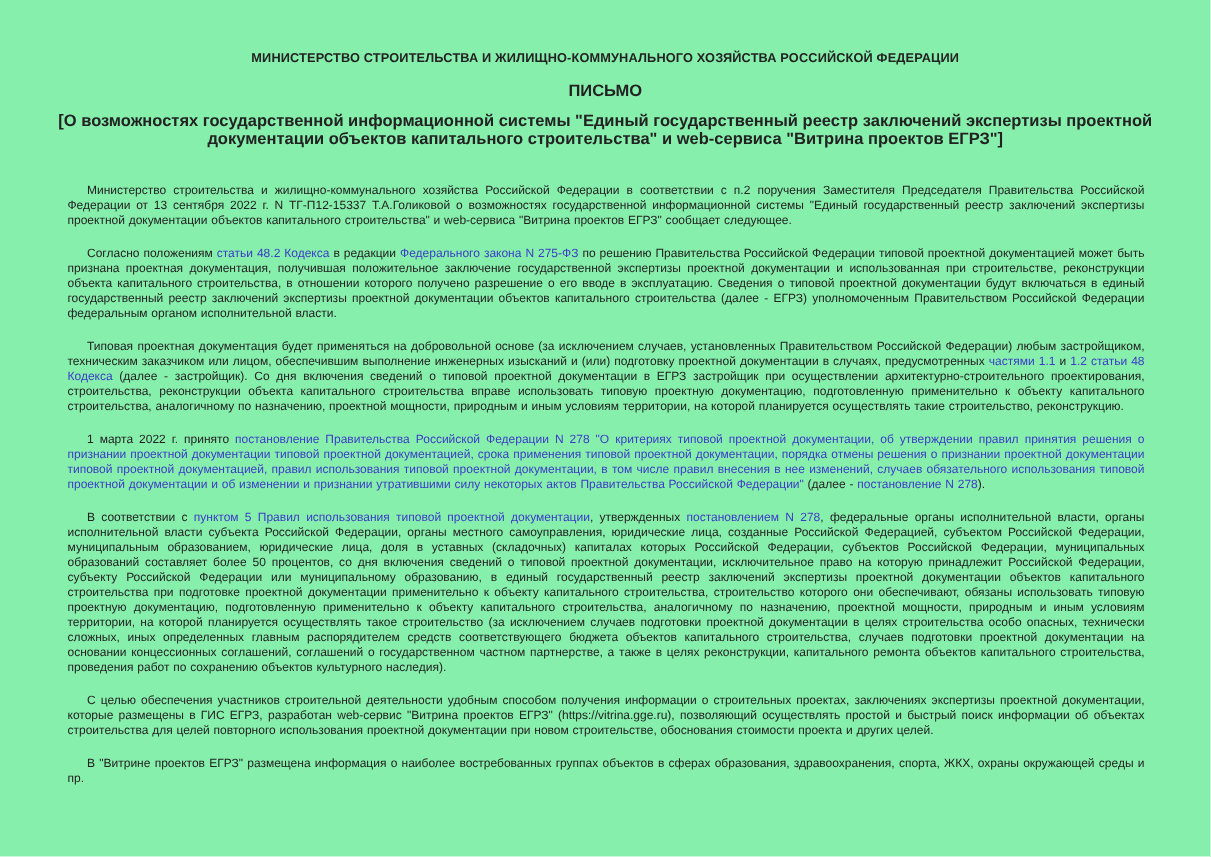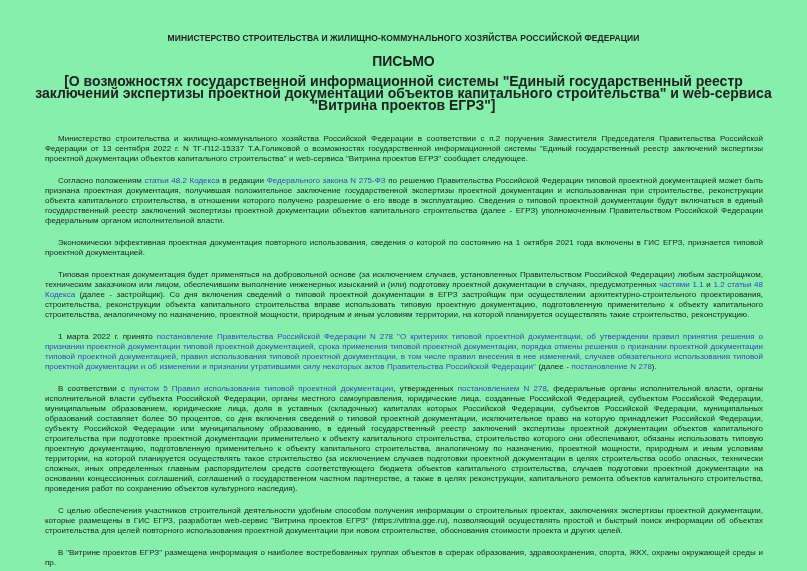--- a/index.html
+++ b/index.html
@@ -17,31 +17,31 @@
     text-align: center;
     font-weight: bold;
   }
   .doc-title {
     font-size: 8.5px;
     line-height: 10px;
     letter-spacing: 0.1px;
     margin-bottom: 13px;
   }
   .doc-type {
-    font-size: 14px;
+    font-size: 11px;
     line-height: 10px;
     margin-bottom: 9px;
   }
   .doc-date {
     font-size: 8.5px;
     line-height: 10px;
     margin-bottom: 18px;
   }
   .doc-subject {
-    font-size: 14px;
+    font-size: 11px;
     line-height: 12px;
     max-width: 738px;
     margin: 0 auto 23px auto;
   }
   .doc-body {
     padding: 0 44px 0 45px;
   }
   .doc-body p {
     font-size: 8px;
     line-height: 10px;
@@ -59,20 +59,19 @@
 
 <div class="page">
   <div class="doc-header">
     <div class="doc-title">МИНИСТЕРСТВО СТРОИТЕЛЬСТВА И ЖИЛИЩНО-КОММУНАЛЬНОГО ХОЗЯЙСТВА РОССИЙСКОЙ ФЕДЕРАЦИИ</div>
     <div class="doc-type">ПИСЬМО</div>
     <div class="doc-subject">[О возможностях государственной информационной системы "Единый государственный реестр заключений экспертизы проектной документации объектов капитального строительства" и web-сервиса "Витрина проектов ЕГРЗ"]</div>
   </div>
   <div class="doc-body">
     <p><span class="seg-n">Министерство строительства и жилищно-коммунального хозяйства Российской Федерации в соответствии с п.2 поручения Заместителя Председателя Правительства Российской Федерации от 13 сентября 2022 г. N ТГ-П12-15337 Т.А.Голиковой о возможностях государственной информационной системы "Единый государственный реестр заключений экспертизы проектной документации объектов капитального строительства" и web-сервиса "Витрина проектов ЕГРЗ" </span><span class="seg-b">сообщает следующее.</span></p>
     <p><span class="seg-n">Согласно положениям </span><span class="seg-l">статьи 48.2 Кодекса</span><span class="seg-n"> в редакции </span><span class="seg-l">Федерального закона N 275-ФЗ</span><span class="seg-n"> по решению Правительства Российской Федерации типовой проектной документацией может быть признана проектная документация, получившая положительное заключение государственной экспертизы проектной документации и использованная при строительстве, реконструкции объекта капитального строительства, в отношении которого получено разрешение о его вводе в эксплуатацию. Сведения о типовой проектной документации будут включаться в единый государственный реестр заключений экспертизы проектной документации объектов капитального строительства (далее - ЕГРЗ) уполномоченным Правительством Российской Федерации федеральным органом исполнительной власти.</span></p>
-    <p><span class="seg-n">Экономически эффективная проектная документация повторного использования, сведения о которой по состоянию на 1 октября 2021 года включены в ГИС ЕГРЗ, признается типовой проектной документацией.</span></p>
     <p><span class="seg-n">Типовая проектная документация будет применяться на добровольной основе (за исключением случаев, установленных Правительством Российской Федерации) любым застройщиком, техническим заказчиком или лицом, обеспечившим выполнение инженерных изысканий и (или) подготовку проектной документации в случаях, предусмотренных </span><span class="seg-l">частями 1.1</span><span class="seg-n"> и </span><span class="seg-l">1.2 статьи 48 Кодекса</span><span class="seg-n"> (далее - застройщик). Со дня включения сведений о типовой проектной документации в ЕГРЗ застройщик при осуществлении архитектурно-строительного проектирования, строительства, реконструкции объекта капитального строительства вправе использовать типовую проектную документацию, подготовленную применительно к объекту капитального строительства, аналогичному по назначению, проектной мощности, природным и иным условиям территории, на которой планируется осуществлять такие строительство, реконструкцию.</span></p>
     <p><span class="seg-n">1 марта 2022 г. принято </span><span class="seg-l">постановление Правительства Российской Федерации N 278 "О критериях типовой проектной документации, об утверждении правил принятия решения о признании проектной документации типовой проектной документацией, срока применения типовой проектной документации, порядка отмены решения о признании проектной документации типовой проектной документацией, правил использования типовой проектной документации, в том числе правил внесения в нее изменений, случаев обязательного использования типовой проектной документации и об изменении и признании утратившими силу некоторых актов Правительства Российской Федерации"</span><span class="seg-n"> (далее - </span><span class="seg-l">постановление N 278</span><span class="seg-n">).</span></p>
     <p><span class="seg-n">В соответствии с </span><span class="seg-l">пунктом 5 Правил использования типовой проектной документации</span><span class="seg-n">, утвержденных </span><span class="seg-l">постановлением N 278</span><span class="seg-n">, федеральные органы исполнительной власти, органы исполнительной власти субъекта Российской Федерации, органы местного самоуправления, юридические лица, созданные Российской Федерацией, субъектом Российской Федерации, муниципальным образованием, юридические лица, доля в уставных (складочных) капиталах которых Российской Федерации, субъектов Российской Федерации, муниципальных образований составляет более 50 процентов, со дня включения сведений о типовой проектной документации, исключительное право на которую принадлежит Российской Федерации, субъекту Российской Федерации или муниципальному образованию, в единый государственный реестр заключений экспертизы проектной документации объектов капитального строительства при подготовке проектной документации применительно к объекту капитального строительства, строительство которого они обеспечивают, обязаны использовать типовую проектную документацию, подготовленную применительно к объекту капитального строительства, аналогичному по назначению, проектной мощности, природным и иным условиям территории, на которой планируется осуществлять такое строительство (за исключением случаев подготовки проектной документации в целях строительства особо опасных, технически сложных, иных определенных главным распорядителем средств соответствующего бюджета объектов капитального строительства, случаев подготовки проектной документации на основании концессионных соглашений, соглашений о государственном частном партнерстве, а также в целях реконструкции, капитального ремонта объектов капитального строительства, проведения работ по сохранению объектов культурного наследия).</span></p>
     <p><span class="seg-n">С целью обеспечения участников строительной деятельности удобным способом получения информации о строительных проектах, заключениях экспертизы проектной документации, которые размещены в ГИС ЕГРЗ, разработан web-сервис "Витрина проектов ЕГРЗ" (https://vitrina.gge.ru), позволяющий осуществлять простой и быстрый поиск информации об объектах строительства для целей повторного использования проектной документации при новом строительстве, обоснования стоимости проекта и других целей.</span></p>
     <p><span class="seg-n">В "Витрине проектов ЕГРЗ" размещена информация о наиболее востребованных группах объектов в сферах образования, здравоохранения, спорта, ЖКХ, охраны окружающей среды и пр.</span></p>
   </div>
 </div>
 
 </body></html>

